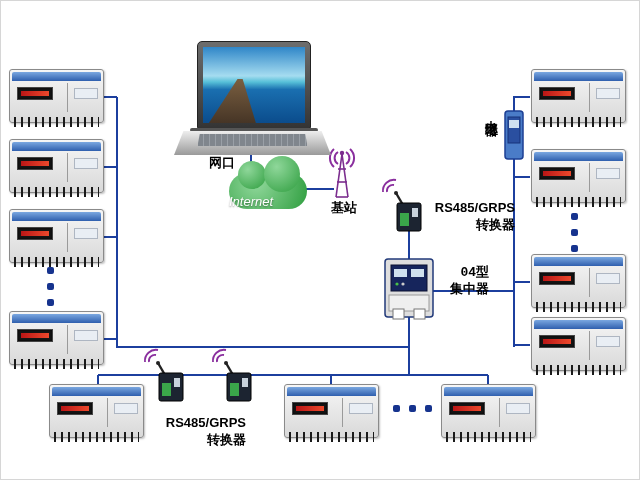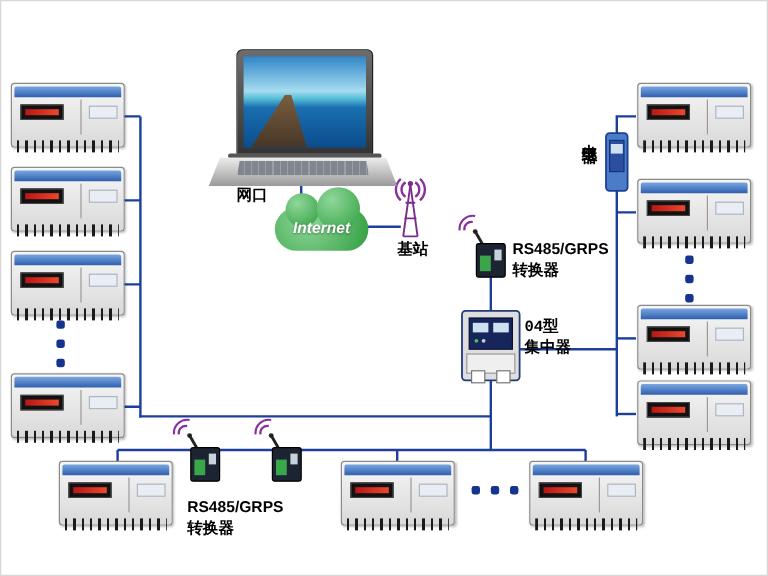--- a/index.html
+++ b/index.html
@@ -2,21 +2,21 @@
 <html><head>
 <meta charset="utf-8">
 <style>
   * { margin:0; padding:0; box-sizing:border-box; }
   html,body { background:#ffffff; font-family:"Liberation Sans", sans-serif; }
   #stage { position:relative; width:640px; height:480px; background:#ffffff; border:1px solid #d6d6d6; overflow:hidden; }
   #wires { position:absolute; left:0; top:0; }
 
   
   .label { position:absolute; color:#000; font-weight:bold; font-size:13px; line-height:1.3; white-space:nowrap; }
-  .label.center { text-align:left; }
+  .label.center { text-align:right; }
   .label.vertical { writing-mode:vertical-rl; text-orientation:upright; letter-spacing:2px; }
 
   
   .laptop { position:absolute; left:173px; top:40px; width:157px; height:114px; }
   .lt-screen { position:absolute; left:23px; top:0; width:114px; height:88px; background:linear-gradient(#6d6d6d,#343434); border:1px solid #222; border-radius:5px 5px 2px 2px; padding:5px; }
   .lt-photo { position:relative; width:100%; height:100%; overflow:hidden;
       background:linear-gradient(180deg,#2f86c8 0%,#a5dcf0 38%,#57c0d8 46%,#1a6fb0 56%,#0b4c8c 100%); }
   .lt-pier { position:absolute; left:0; bottom:0; width:72%; height:58%;
       background:linear-gradient(#7a5f40,#463526); clip-path:polygon(8% 100%,72% 100%,54% 0%,47% 0%); }
   .lt-hinge { position:absolute; left:16px; top:87px; width:128px; height:4px; background:#555; border-radius:2px; }
@@ -25,22 +25,22 @@
   .lt-keys { position:absolute; left:15%; right:15%; top:3px; height:12px;
       background:repeating-linear-gradient(90deg,#80868d 0 5px,#9aa0a7 5px 6px); clip-path:polygon(2% 0,98% 0,100% 100%,0 100%); }
 
   
   .cloud { position:absolute; left:228px; top:172px; width:78px; height:36px; border-radius:18px;
       background:radial-gradient(circle at 35% 30%,#8fd79a,#2f9e3f); }
   .cloud::before { content:''; position:absolute; left:9px; top:-12px; width:28px; height:28px; border-radius:50%;
       background:radial-gradient(circle at 35% 30%,#8fd79a,#2f9e3f); }
   .cloud::after { content:''; position:absolute; left:35px; top:-17px; width:36px; height:36px; border-radius:50%;
       background:radial-gradient(circle at 35% 30%,#8fd79a,#2f9e3f); }
-  .cloud span { position:absolute; left:0; right:0; top:9px; z-index:2; text-align:center;
-      color:#fff; font-weight:bold; font-style:italic; font-size:13px; text-shadow:0 1px 2px rgba(0,0,0,.45); }
+  .cloud span { position:absolute; left:0; right:0; top:21px; z-index:2; 
+      color:#fff; font-weight:normal; font-style:italic; font-size:13px; text-shadow:0 1px 2px rgba(0,0,0,.45); }
 
   
   .meter { position:absolute; width:95px; height:54px; background:linear-gradient(#f6f6f6,#d9d9d9);
       border:1px solid #8a8a8a; border-radius:3px; box-shadow:1px 1px 2px rgba(0,0,0,.25); }
   .m-top { position:absolute; left:2px; right:2px; top:2px; height:9px;
       background:linear-gradient(#7aa7e0,#2f5fae); border-radius:2px 2px 0 0; }
   .m-display { position:absolute; left:7px; top:17px; width:36px; height:13px; background:#141414;
       border:1px solid #454545; box-shadow:inset 0 0 2px #000; }
   .m-display::after { content:''; position:absolute; left:3px; top:3px; right:3px; bottom:3px;
       background:linear-gradient(90deg,#c81616,#ff4d2e); opacity:.92; }
@@ -143,21 +143,21 @@
     <div class="lt-hinge"></div>
     <div class="lt-base">
       <div class="lt-keys"></div>
     </div>
   </div>
 
   <div class="cloud">
     <span>Internet</span>
   </div>
 
-  <div class="label" style="left:196px; top:154px;">网口</div>
+  <div class="label" style="left:208px; top:154px;">网口</div>
 
   <div class="label" style="left:330px; top:199px;">基站</div>
 
   <div class="label center" style="left:426px; top:199px; width:88px;">
     <div>RS485/GRPS</div>
     <div>转换器</div>
   </div>
 
   <div class="label center" style="left:436px; top:264px; width:52px;font-family:Liberation Mono, monospace;">
     <div>04型</div>

